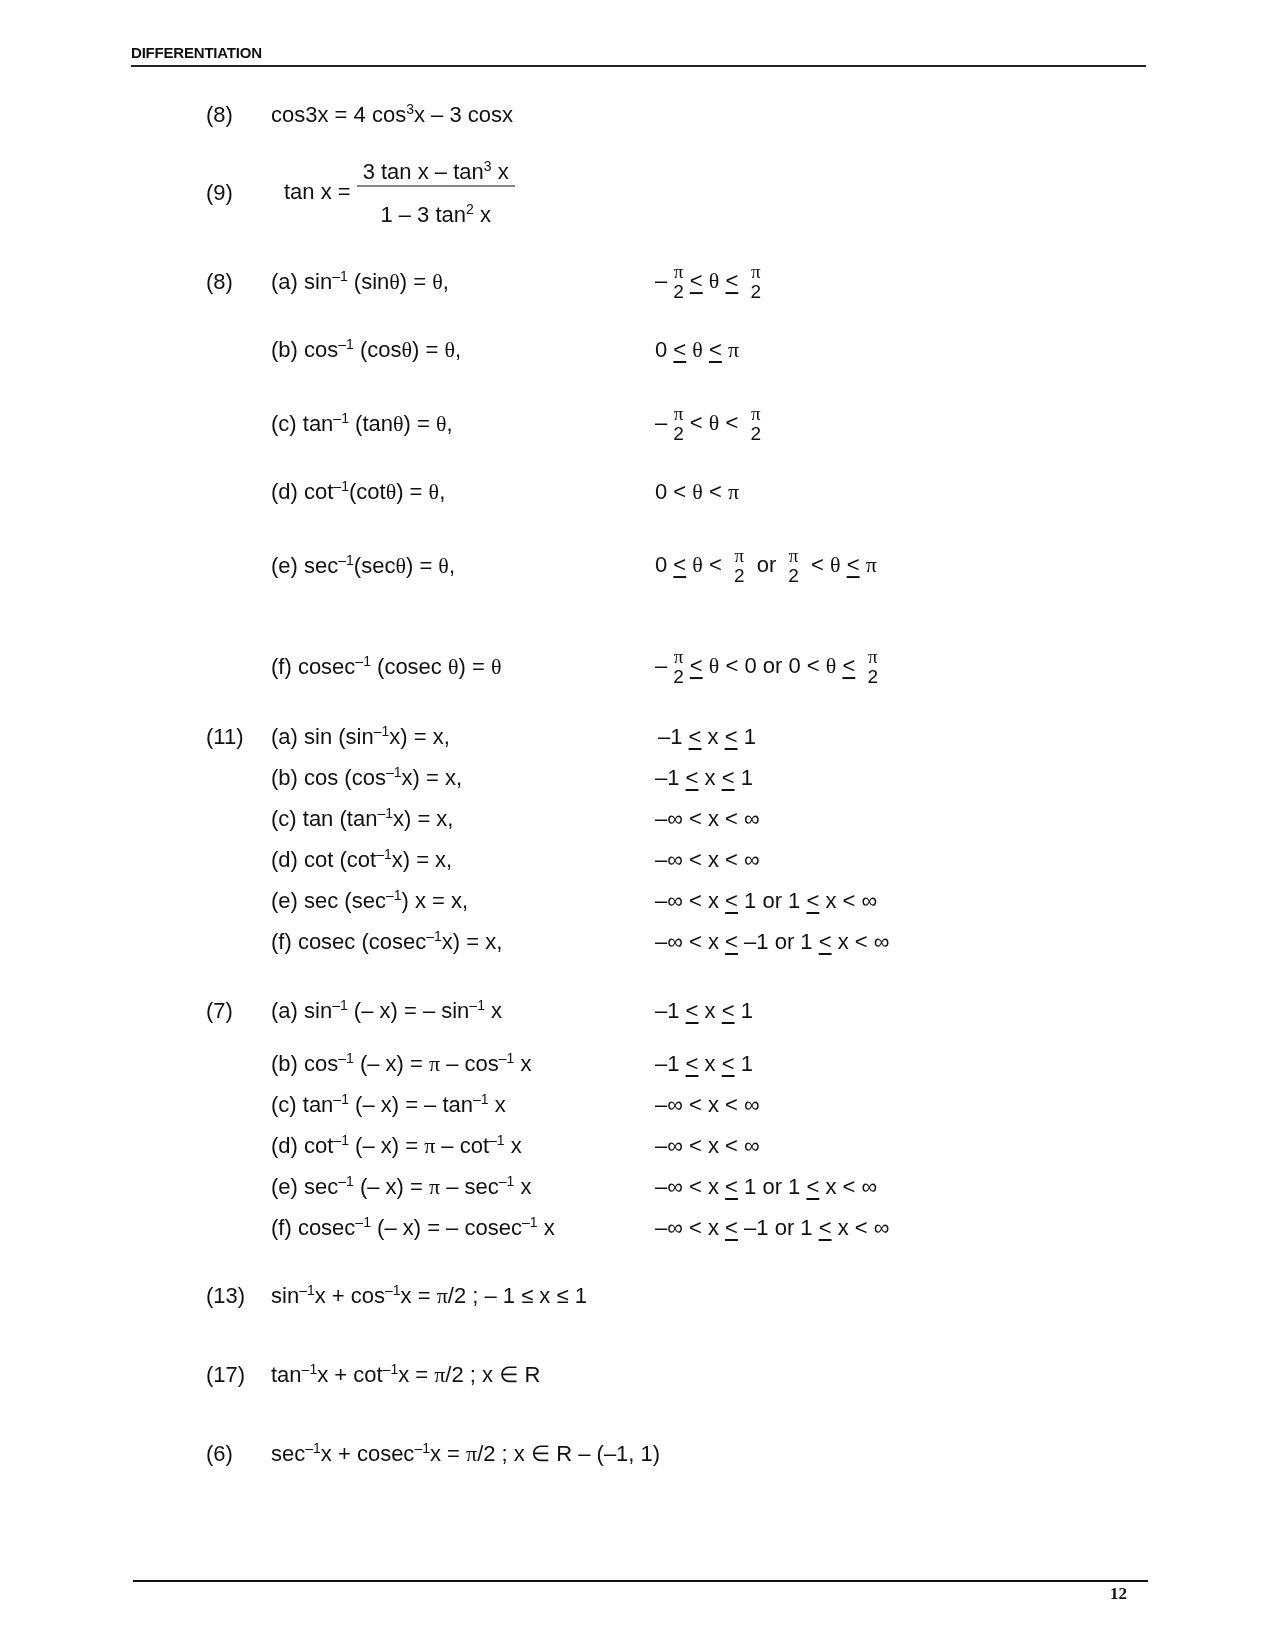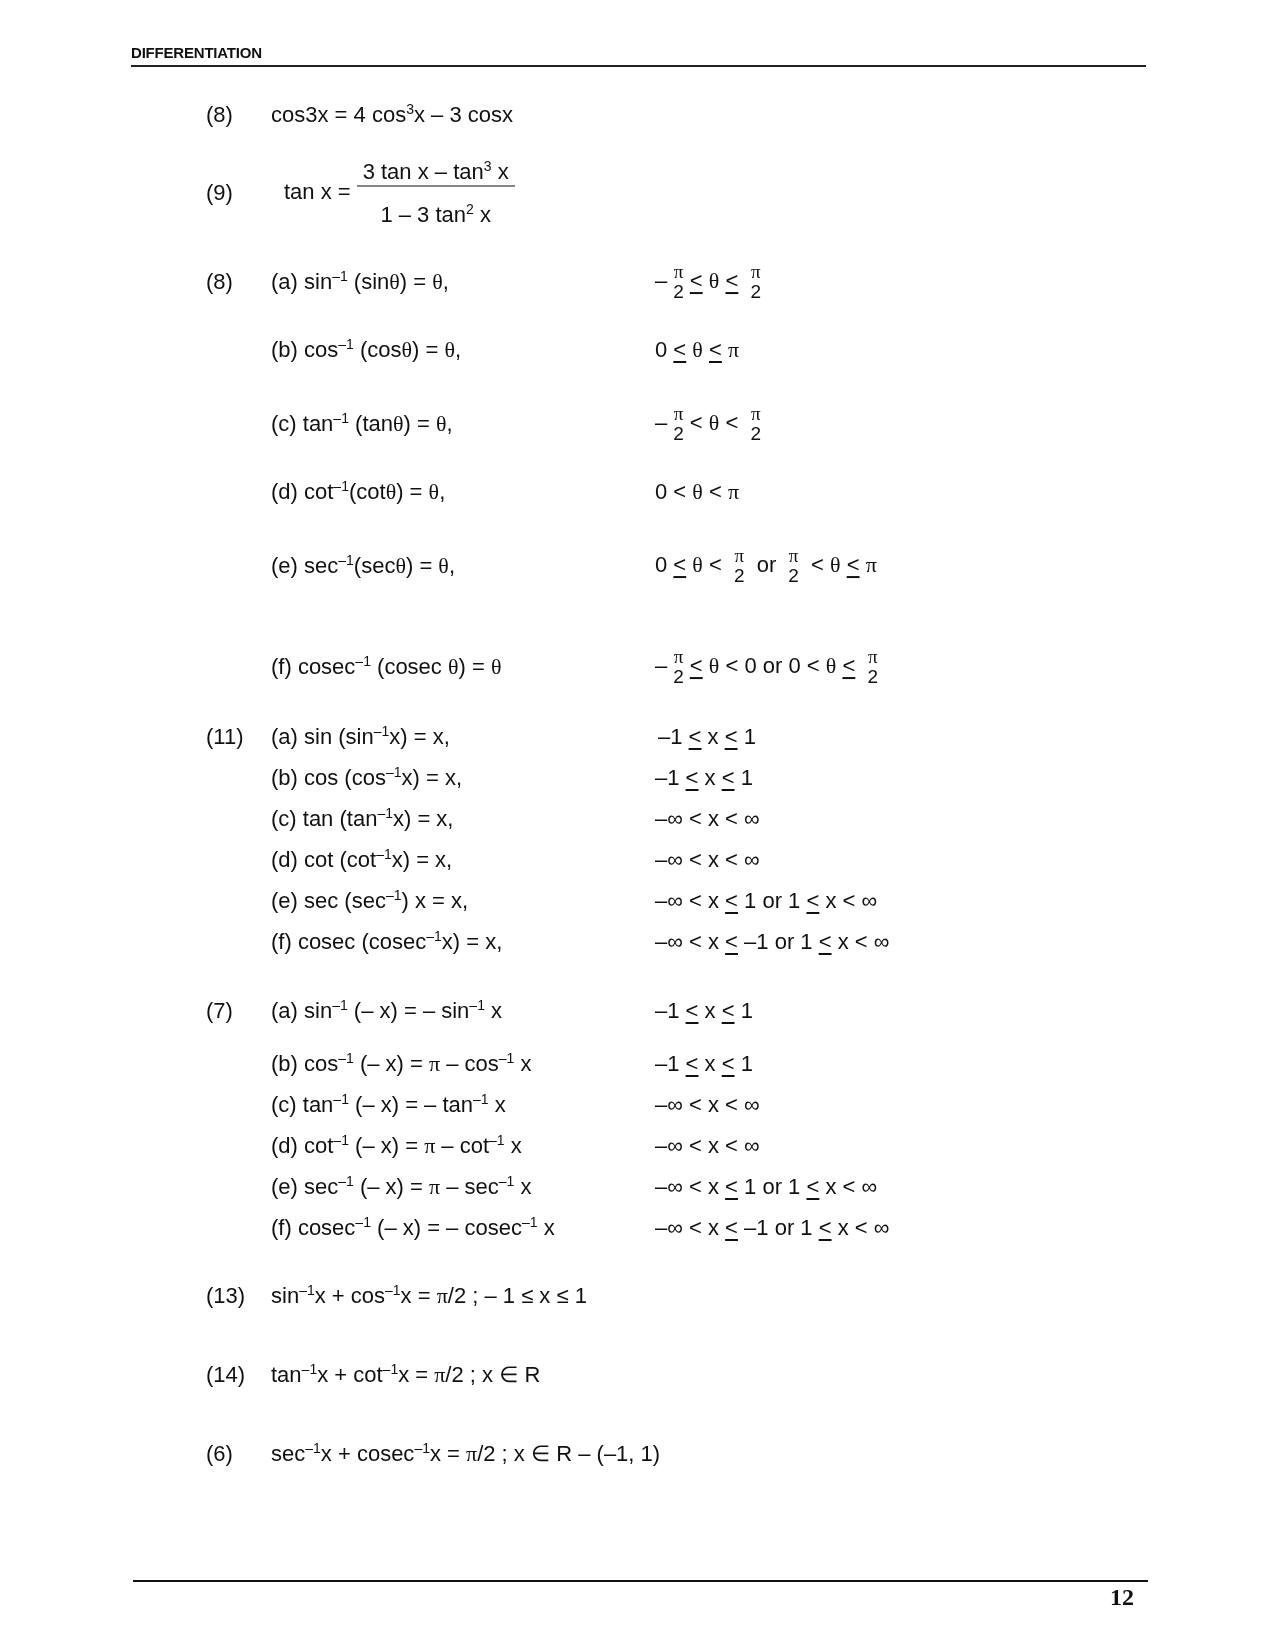--- a/index.html
+++ b/index.html
@@ -3,21 +3,21 @@
 <meta charset="utf-8">
 <style>
   html, body { margin:0; padding:0; background:#ffffff; }
   body { width:1275px; height:1650px; position:relative; overflow:hidden;
          font-family:"Liberation Sans", sans-serif; color:#111; }
   .hdr { position:absolute; left:131px; top:44px; font-weight:bold; font-size:15px;
          letter-spacing:-0.2px; color:#111; }
   .hrule { position:absolute; left:131px; width:1015px; height:2px; background:#222; }
   .frule { position:absolute; left:133px; width:1015px; height:2px; background:#111; }
   .pgnum { position:absolute; left:1110px; top:1584px; font-family:"Liberation Serif", serif;
-           font-weight:bold; font-size:24px; }
+           font-weight:bold; font-size:17px; }
   .row { position:absolute; left:0; width:1275px; height:0; }
   .row > * { position:absolute; top:0; transform:translateY(-50%); white-space:nowrap;
              font-size:22px; line-height:1; }
   .num { left:206px; }
   .eq  { left:271px; }
   .rng { left:655px; }
   .rng2 { left:658px; }
   sup { font-size:14px; vertical-align:0; position:relative; top:-8px; }
   .u { text-decoration:underline; text-underline-offset:4px; }
   .frac { display:inline-flex; flex-direction:column; align-items:center; vertical-align:middle;
@@ -152,21 +152,21 @@
   <span class="eq">(f) cosec<sup>–1</sup> (– x) = – cosec<sup>–1</sup> x</span>
   <span class="rng">–∞ &lt; x <span class="u">&lt;</span> –1 or 1 <span class="u">&lt;</span> x &lt; ∞</span>
 </div>
 
 <div class="row" style="top:1296px;">
   <span class="num">(13)</span>
   <span class="eq">sin<sup>–1</sup>x + cos<sup>–1</sup>x = <span class="greek">π</span>/2 ; – 1 ≤ x ≤ 1</span>
 </div>
 
 <div class="row" style="top:1375px;">
-  <span class="num">(14)</span>
+  <span class="num">(17)</span>
   <span class="eq">tan<sup>–1</sup>x + cot<sup>–1</sup>x = <span class="greek">π</span>/2 ; x ∈ R</span>
 </div>
 
 <div class="row" style="top:1454px;">
   <span class="num">(6)</span>
   <span class="eq">sec<sup>–1</sup>x + cosec<sup>–1</sup>x = <span class="greek">π</span>/2 ; x ∈ R – (–1, 1)</span>
 </div>
 
 <div class="frule" style="top:1580px;"></div>
 <div class="pgnum">12</div>

